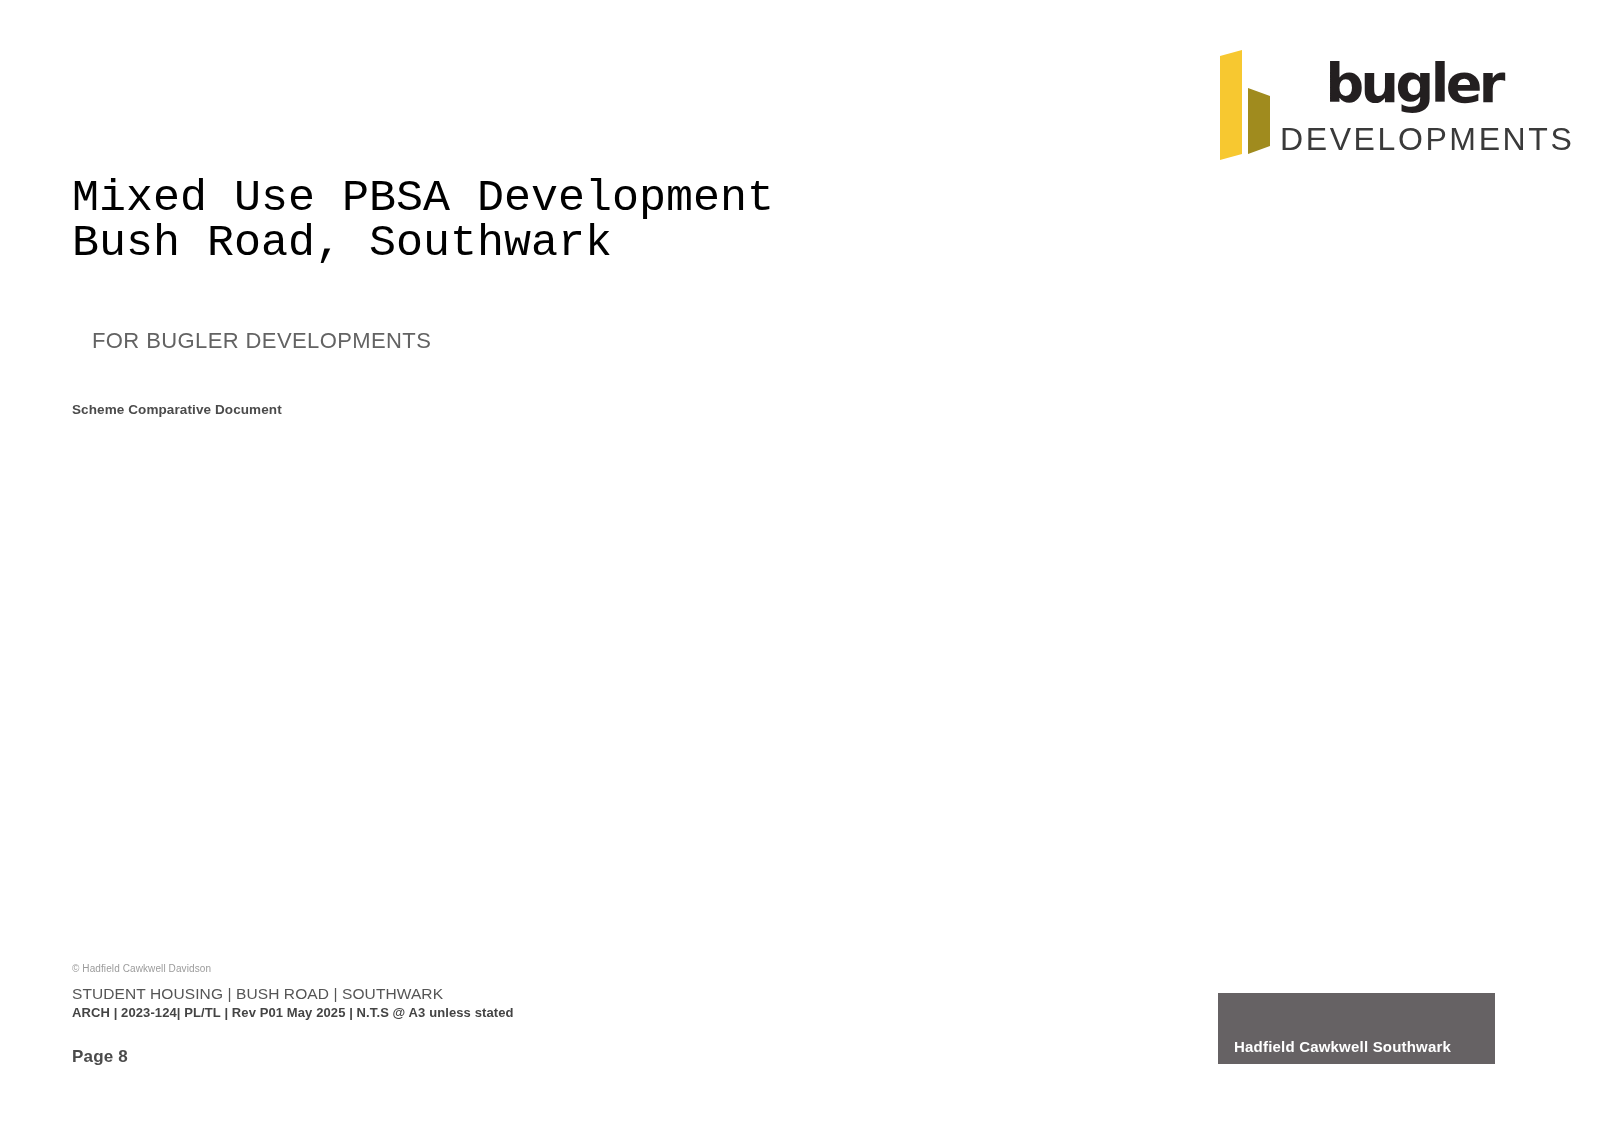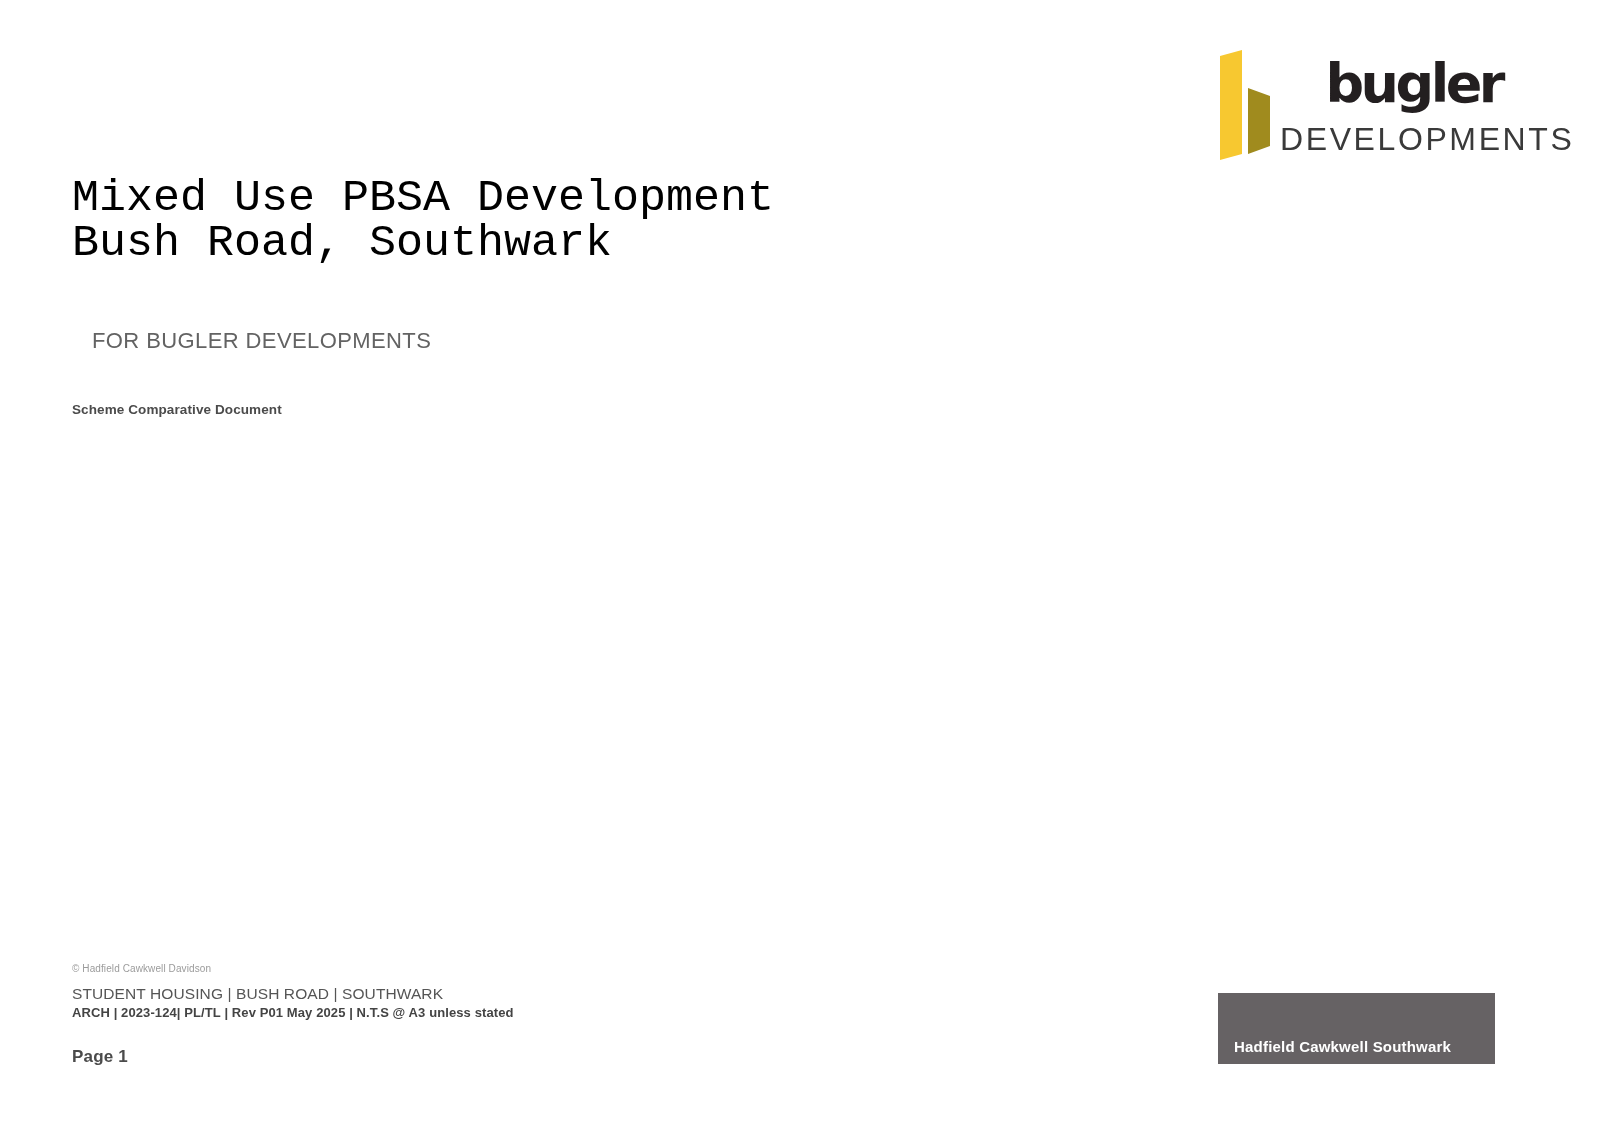--- a/index.html
+++ b/index.html
@@ -205,19 +205,19 @@
   <div id="client-line">FOR BUGLER DEVELOPMENTS</div>
   <div id="doc-subtitle">Scheme Comparative Document</div>
 
   <div id="copyright">© Hadfield Cawkwell Davidson</div>
 
   <div id="footer-block">
     <span class="footer-line1">STUDENT HOUSING | BUSH ROAD | SOUTHWARK</span>
     <span class="footer-line3">ARCH | 2023-124| PL/TL | Rev P01 May 2025 | N.T.S @ A3 unless stated</span>
   </div>
 
-  <div id="page-number">Page  1</div>
+  <div id="page-number">Page  8</div>
 
   <div id="practice-badge">
     <span id="practice-badge-label">Hadfield Cawkwell Southwark</span>
   </div>
 
 </div>
 
 </body></html>

